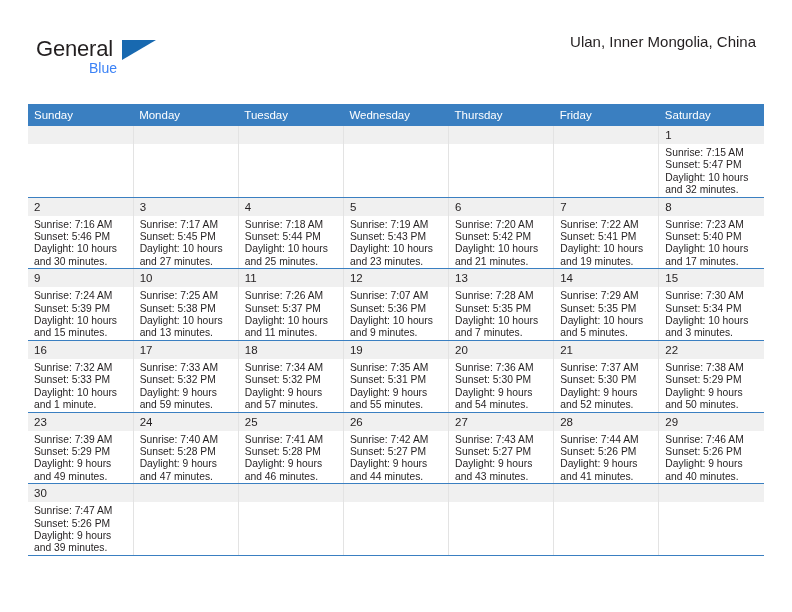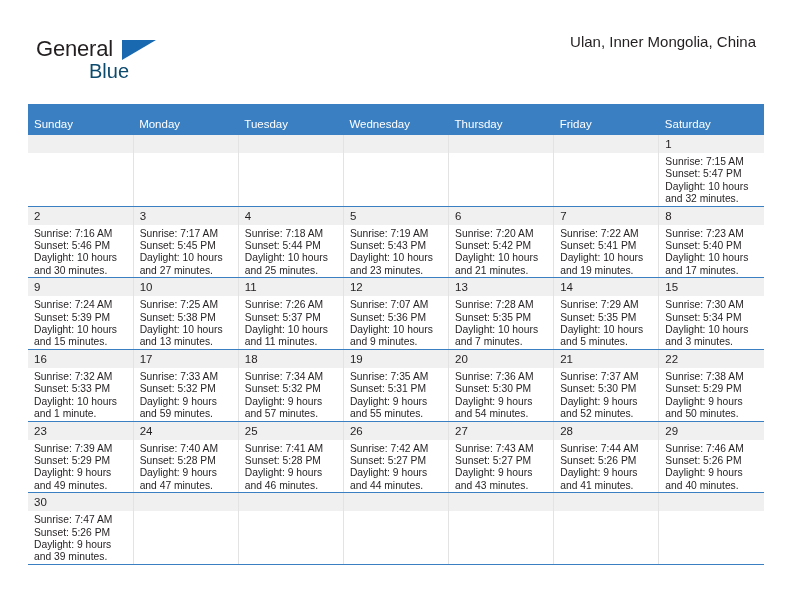--- a/index.html
+++ b/index.html
@@ -52,22 +52,22 @@
     top: 2px;
     width: 0;
     height: 0;
     border-left: 34px solid #1869b0;
     border-bottom: 20px solid transparent;
   }
   .logo-blue {
     position: absolute;
     left: 53px;
     top: 23px;
-    font-size: 20px;
-    color: #0c4a6e;
+    font-size: 14px;
+    color: #3b82f6;
     line-height: 1;
     font-family: "Liberation Sans", sans-serif;
   }
   .title-block {
     position: absolute;
     right: 36px;
     top: 30px;
     text-align: right;
   }
   .cal-title {
@@ -92,21 +92,21 @@
     width: 736px;
     border-collapse: collapse;
     table-layout: fixed;
   }
   .calendar th {
     background: #3a7fc1;
     color: #ffffff;
     font-weight: normal;
     font-size: 11.5px;
     text-align: left;
-    padding: 14px 0 5px 6px;
+    padding: 5px 0 5px 6px;
     height: 12px;
     border: none;
   }
   .calendar td {
     vertical-align: top;
     padding: 0;
     height: 60px;
     border-bottom: 1.4px solid #3a7fc1;
     border-right: 1px solid #e3e3e3;
     background: #ffffff;

